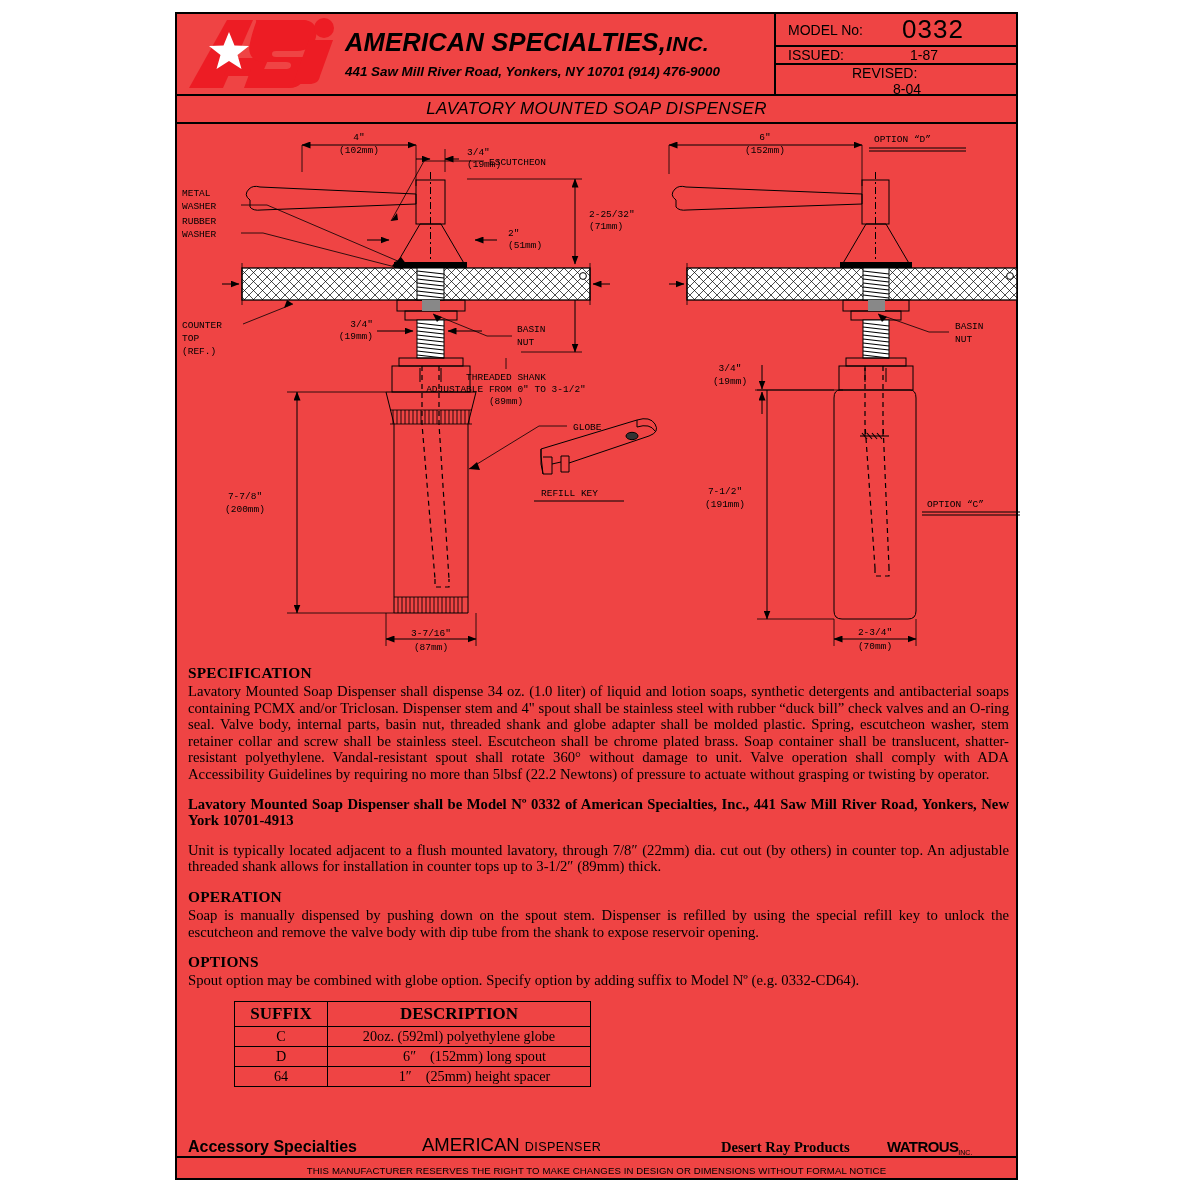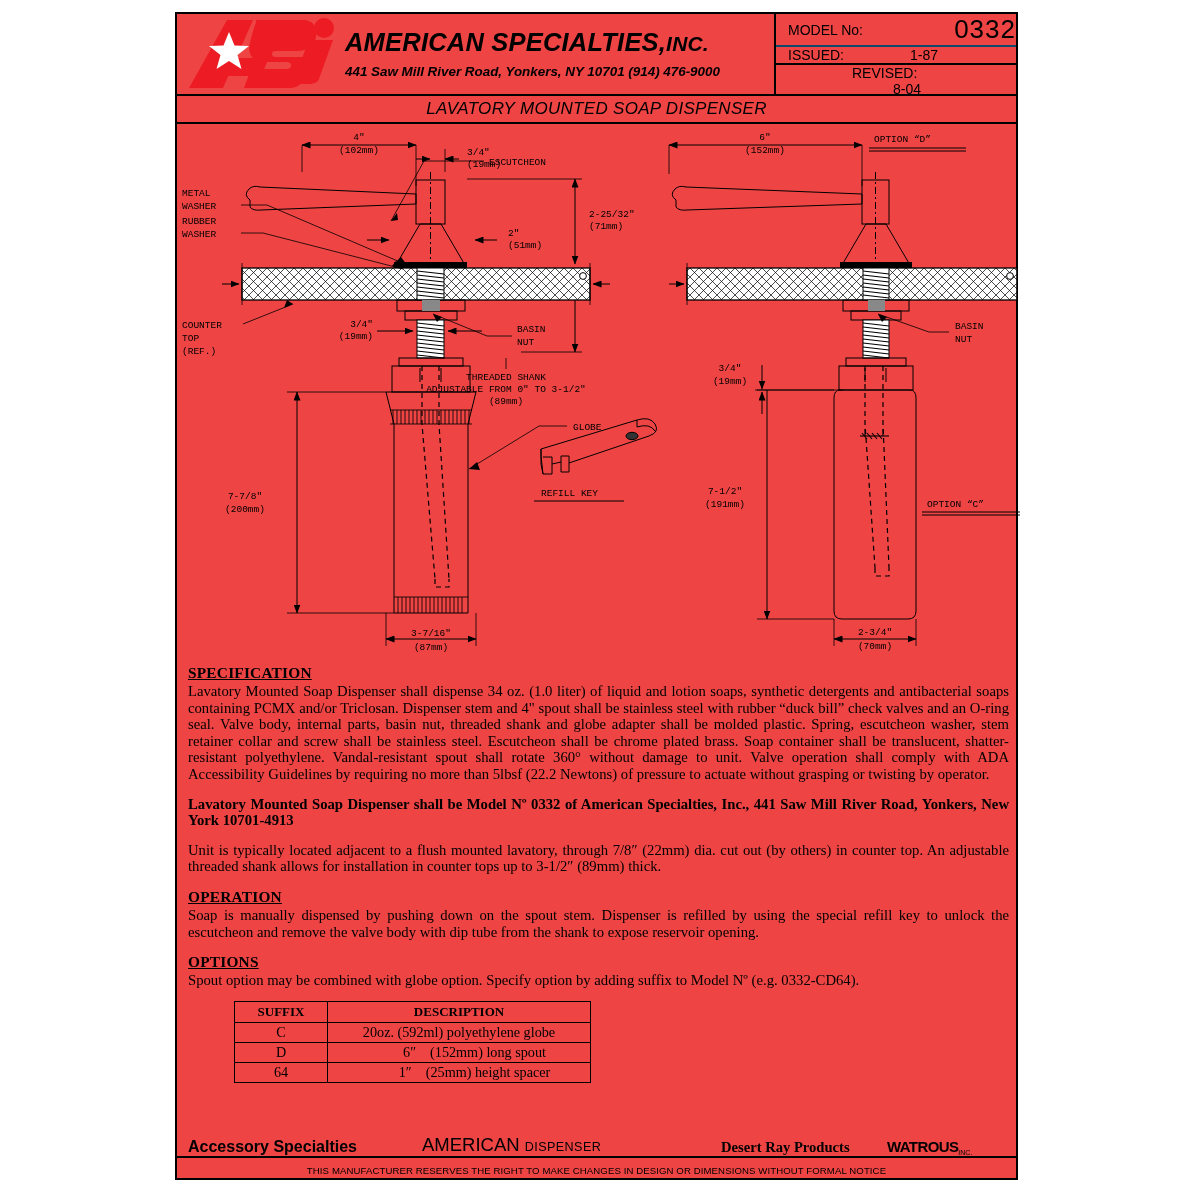--- a/index.html
+++ b/index.html
@@ -18,50 +18,50 @@
   #company{position:absolute;left:168px;top:14px;}
   #companyName{font-family:"Liberation Sans",sans-serif;font-weight:bold;
                font-style:italic;font-size:25.5px;letter-spacing:.2px;white-space:nowrap;}
   #companyName .inc{font-size:21px;}
   #companyAddr{font-family:"Liberation Sans",sans-serif;font-style:italic;
                font-weight:bold;font-size:13.4px;margin-top:7px;white-space:nowrap;}
 
   #modelbox{width:240px;display:flex;flex-direction:column;box-sizing:border-box;}
   .mrow{display:flex;align-items:center;box-sizing:border-box;
         font-family:"Liberation Sans",sans-serif;}
-  .mrow.r1{height:39px;border-bottom:2px solid #0c4a6e;justify-content:space-between;}
+  .mrow.r1{height:39px;border-bottom:2px solid #000000;}
   .mrow.r2{height:28px;border-bottom:2px solid #000;}
   .mrow.r3{height:36px;flex-direction:column;}
   .mlabel{width:100px;padding-left:12px;font-size:14px;}
   .mval{font-size:14px;padding-left:22px;}
   .mval.big{font-size:26px;letter-spacing:1px;padding-left:14px;}
 
   
   #titleband{position:absolute;left:0;top:82px;width:100%;height:28px;
              border-bottom:2px solid #000;box-sizing:border-box;
              display:flex;align-items:center;justify-content:center;font-style:italic;}
   #titleband span{font-family:"Liberation Sans",sans-serif;font-size:17px;letter-spacing:.3px;}
 
   
   #drawing{position:absolute;left:0;top:110px;width:843px;height:540px;}
   #drawing svg{display:block;}
 
   
   #content{position:absolute;left:11px;top:650px;width:821px;}
   .sec-h{font-family:"Liberation Serif",serif;font-weight:bold;font-size:15.4px;
-         text-decoration:underline;margin:0 0 1px 0;letter-spacing:.2px;}
+         margin:0 0 1px 0;letter-spacing:.2px;}
   .para{font-size:14.7px;line-height:16.6px;text-align:justify;margin:0;}
   .para.bold{font-weight:bold;}
   .gap{height:13px;}
 
   
   #opttable{margin:12px 0 0 46px;border-collapse:collapse;width:357px;
             font-size:14.2px;}
   #opttable td,#opttable th{border:1px solid #000;padding:1px 2px;text-align:center;}
-  #opttable thead th{font-weight:bold;font-size:13px;padding:2px;}
+  #opttable thead th{font-weight:bold;font-size:17px;padding:2px;}
   #opttable .c-suffix{width:88px;}
   #opttable .d-left{text-align:center;}
   #opttable .dim{display:inline-block;width:44px;text-align:right;}
   #opttable .dsc{display:inline-block;padding-left:14px;}
 
   
   #footer{position:absolute;left:0;bottom:22px;width:100%;height:32px;}
   .brand{position:absolute;bottom:0;white-space:nowrap;}
   #b1{left:11px;font-family:"Liberation Sans",sans-serif;font-weight:bold;font-size:16px;}
   #b2{left:245px;font-family:"Liberation Sans",sans-serif;font-size:18.5px;}

